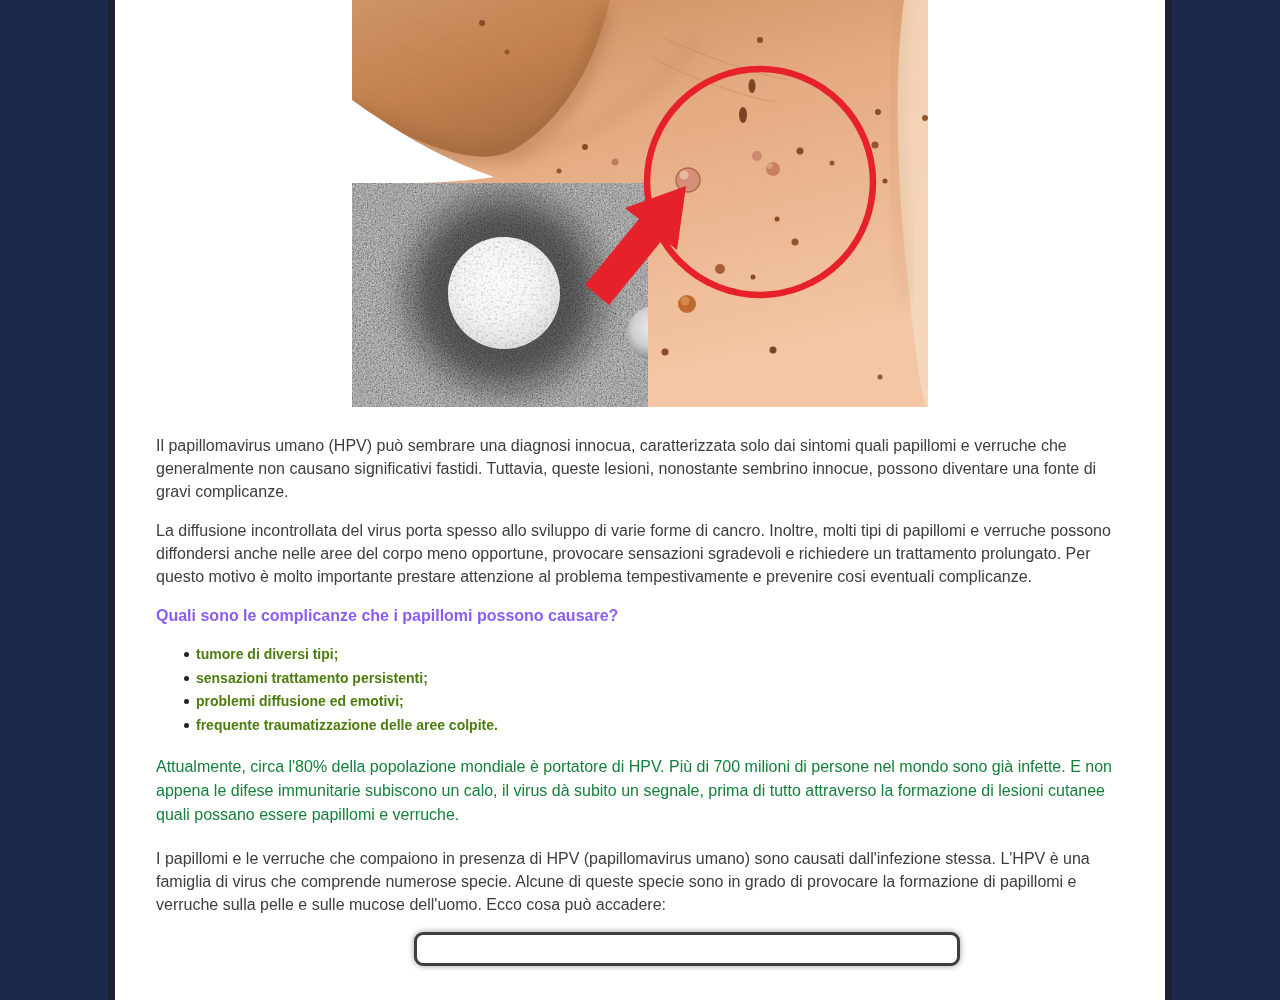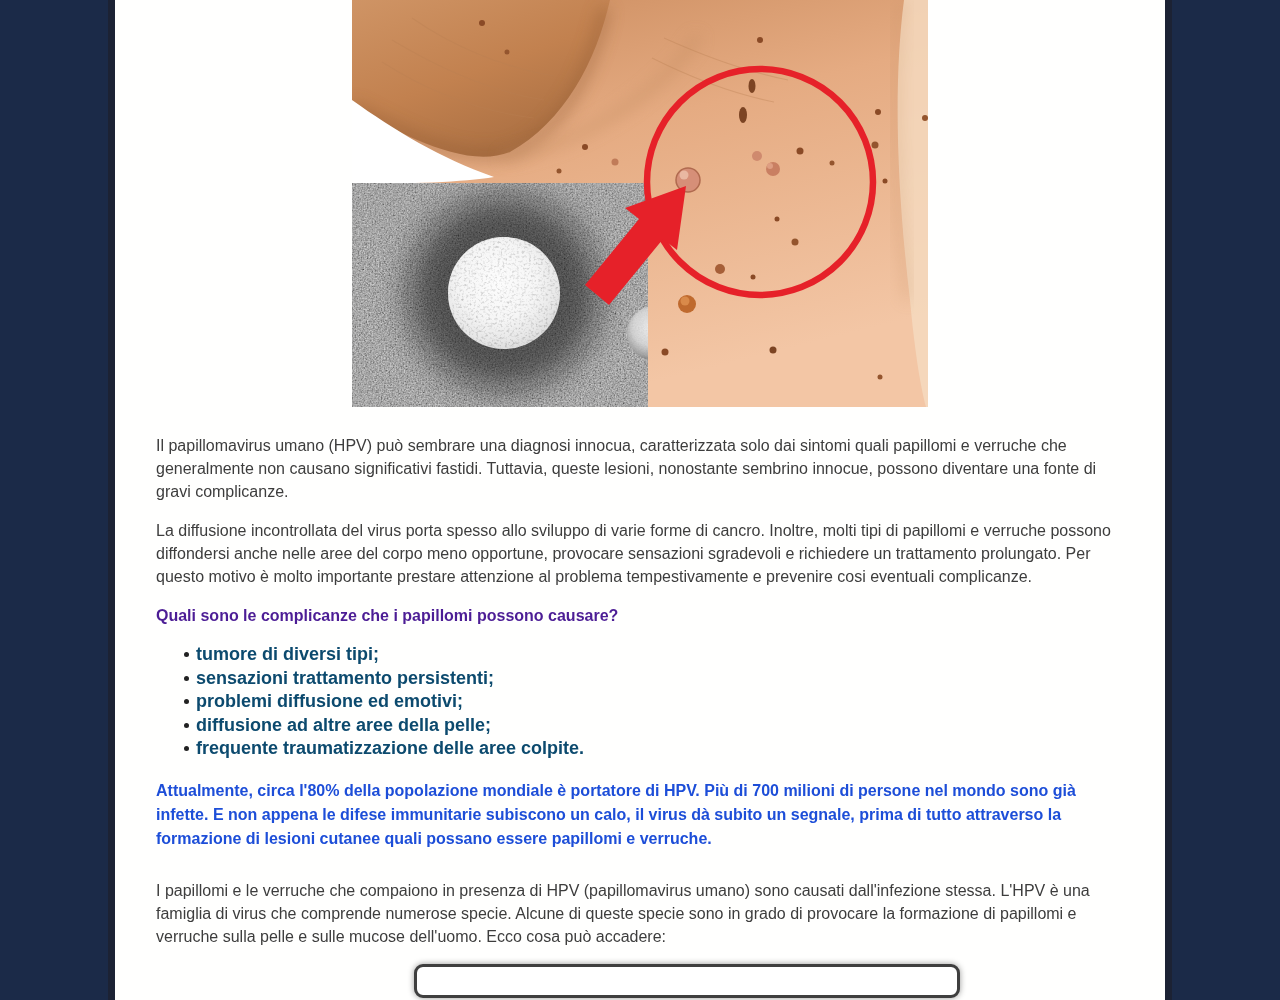--- a/index.html
+++ b/index.html
@@ -30,50 +30,50 @@
   .content { padding: 0 41px; }
   .content p {
     font-size: 16px;
     line-height: 23px;
     color: #3d3d3d;
     margin: 16px 0;
   }
   .content p.first { margin-top: 27px; }
   .content p.bold-heading {
     font-weight: bold;
-    color: #4c1d95;
+    color: #8b5cf6;
   }
   ul.complications {
     list-style: none;
     margin: 16px 0;
     padding: 0 0 0 28px;
   }
   ul.complications li {
     position: relative;
     padding-left: 12px;
-    font-size: 18px;
+    font-size: 14px;
     line-height: 23.5px;
     font-weight: bold;
-    color: #0c4a6e;
+    color: #4d7c0f;
   }
   ul.complications li::before {
     content: "";
     position: absolute;
     left: 0;
     top: 9px;
     width: 5px;
     height: 5px;
     border-radius: 50%;
     background: #222;
   }
   .content p.warning {
-    font-weight: bold;
-    color: #1d4ed8;
+    font-weight: normal;
+    color: #15803d;
     line-height: 24px;
-    margin: 18px 0 28px;
+    margin: 18px 0 20px;
   }
   .teaser-box {
     box-sizing: border-box;
     width: 546px;
     height: 34px;
     margin: 10px 0 0 258px;
     background: #ffffff;
     border: 3px solid #3f3f3f;
     border-radius: 9px;
     box-shadow: 0 0 6px rgba(0,0,0,0.40);
@@ -217,21 +217,20 @@
   </figure>
 
   <div class="content">
     <p class="first">Il papillomavirus umano (HPV) può sembrare una diagnosi innocua, caratterizzata solo dai sintomi quali papillomi e verruche che generalmente non causano significativi fastidi. Tuttavia, queste lesioni, nonostante sembrino innocue, possono diventare una fonte di gravi complicanze.</p>
     <p>La diffusione incontrollata del virus porta spesso allo sviluppo di varie forme di cancro. Inoltre, molti tipi di papillomi e verruche possono diffondersi anche nelle aree del corpo meno opportune, provocare sensazioni sgradevoli e richiedere un trattamento prolungato. Per questo motivo è molto importante prestare attenzione al problema tempestivamente e prevenire cosi eventuali complicanze.</p>
     <p class="bold-heading">Quali sono le complicanze che i papillomi possono causare?</p>
     <ul class="complications">
         <li>tumore di diversi tipi;</li>
         <li>sensazioni trattamento persistenti;</li>
         <li>problemi diffusione ed emotivi;</li>
-        <li>diffusione ad altre aree della pelle;</li>
         <li>frequente traumatizzazione delle aree colpite.</li>
       </ul>
     <p class="warning">Attualmente, circa l'80% della popolazione mondiale è portatore di HPV. Più di 700 milioni di persone nel mondo sono già infette. E non appena le difese immunitarie subiscono un calo, il virus dà subito un segnale, prima di tutto attraverso la formazione di lesioni cutanee quali possano essere papillomi e verruche.</p>
     <p>I papillomi e le verruche che compaiono in presenza di HPV (papillomavirus umano) sono causati dall'infezione stessa. L'HPV è una famiglia di virus che comprende numerose specie. Alcune di queste specie sono in grado di provocare la formazione di papillomi e verruche sulla pelle e sulle mucose dell'uomo. Ecco cosa può accadere:</p>
     <div class="teaser-box"></div>
   </div>
 
 </div>
 
 </body></html>

